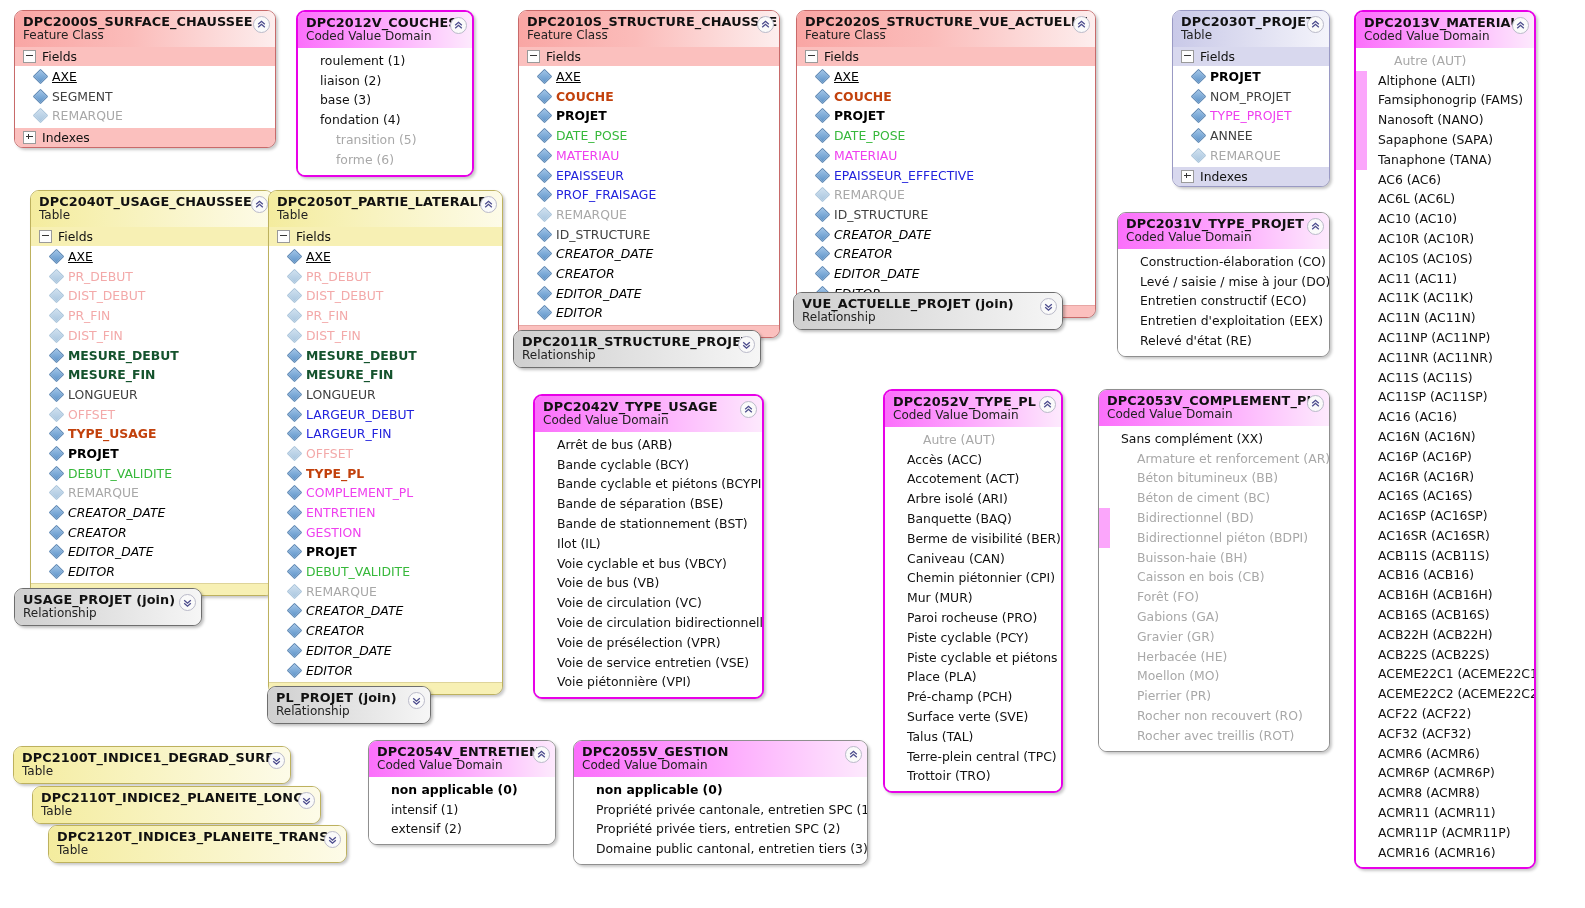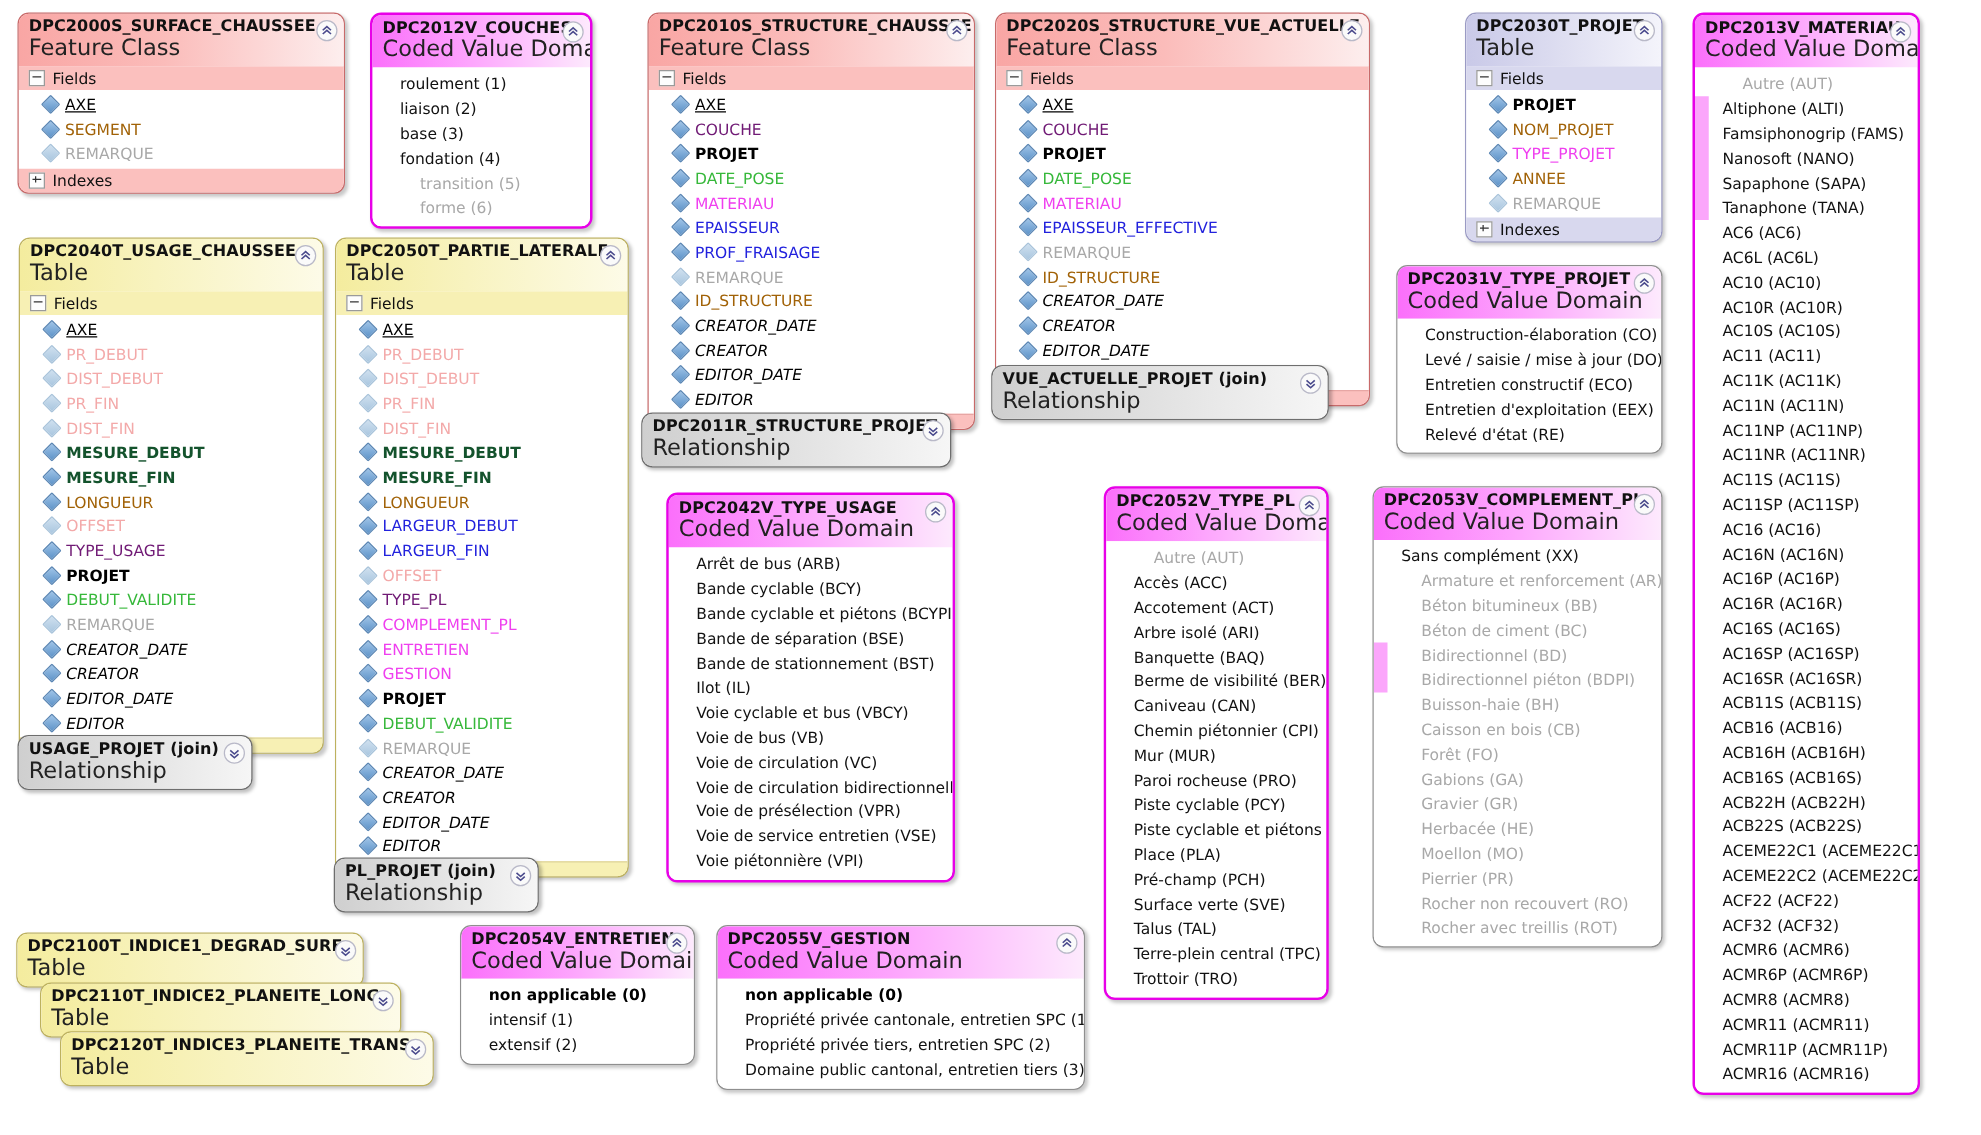--- a/index.html
+++ b/index.html
@@ -8,21 +8,21 @@
     font-family:"DejaVu Sans","Liberation Sans",sans-serif;
     font-size:12.5px;color:#111;
   }
   .box{position:absolute;box-sizing:border-box;border-radius:9px;background:#fff;}
 
   
   .card{border:1px solid #8f8f8f;border-radius:9px;background:#fff;
         box-shadow:2px 2px 3px rgba(0,0,0,.22);overflow:hidden;}
   .hdr{position:relative;padding:4px 26px 4px 8px;line-height:1.12;}
   .hdr .t1{font-weight:bold;font-size:12.8px;letter-spacing:.1px;white-space:nowrap;}
-  .hdr .t2{font-size:18px;color:#222;white-space:nowrap;}
+  .hdr .t2{font-size:12px;color:#222;white-space:nowrap;}
   .chev{position:absolute;right:5px;top:5px;width:15px;height:15px;border-radius:50%;
         background:#fafafa;border:1px solid #b9b9c8;display:flex;align-items:center;
         justify-content:center;}
   .chev svg{display:block;}
 
   
   .fc{border-color:#c86a6a;}
   .fc .hdr{background:linear-gradient(to right,#f9a6a4 0%,#fbbcba 45%,#fdeeee 100%);}
   .fc .foot{height:11px;background:#fbc0be;border-top:1px solid #e7a6a4;}
   .fc .secrow{background:#fbc0be;}
@@ -62,25 +62,25 @@
        background:linear-gradient(135deg,#9fc4e8,#5e93c8);border:1px solid #5a86b4;border-radius:1px;}
   .dia.dim{background:linear-gradient(135deg,#cfe0ef,#a9c6df);border-color:#a8c3da;}
 
   
   .pk{text-decoration:underline;color:#000;}
   .bold{font-weight:bold;color:#000;}
   .ital{font-style:italic;color:#000;}
   .grey{color:#a8a8a8;}
   .pinkdim{color:#f3a9a9;}
   .red{color:#14532d;font-weight:bold;}
-  .magenta{color:#701a75;font-weight:normal;}
+  .magenta{color:#c2410c;font-weight:bold;}
   .magenta2{color:#ef3fef;}
   .green{color:#36b83a;}
   .blue{color:#2222dd;}
-  .blk{color:#a16207;}
+  .blk{color:#404040;}
 
   
   .vals{padding:3px 0 5px 0;background:#fff;position:relative;}
   .v{height:19.8px;line-height:19.8px;padding:0 8px 0 22px;white-space:nowrap;font-size:12.4px;}
   .v.g{color:#a8a8a8;padding-left:38px;}
   .v.b{font-weight:bold;color:#000;}
   .hl{position:absolute;left:0;width:11px;background:#fba6fb;}
 </style>
 </head>
 <body>
@@ -420,21 +420,21 @@
   </div>
   <div class="vals">
     <div class="v">Construction-élaboration (CO)</div>
     <div class="v">Levé / saisie / mise à jour (DO)</div>
     <div class="v">Entretien constructif (ECO)</div>
     <div class="v">Entretien d'exploitation (EEX)</div>
     <div class="v">Relevé d'état (RE)</div>
   </div>
 </div>
 
-<div class="box card tb" style="left:15px;top:190px;width:244px;">
+<div class="box card tb" style="left:30px;top:190px;width:244px;">
   <div class="hdr">
     <div class="t1">DPC2040T_USAGE_CHAUSSEE</div>
     <div class="t2">Table</div>
     <span class="chev">
         <svg width="11" height="11" viewBox="0 0 11 11">
           <path d="M2.2 5.2L5.5 2.3 8.8 5.2" stroke="#4a4a8c" stroke-width="1.3" fill="none"></path>
           <path d="M2.2 8.2L5.5 5.3 8.8 8.2" stroke="#4a4a8c" stroke-width="1.3" fill="none"></path>
         </svg>
       </span>
   </div>

